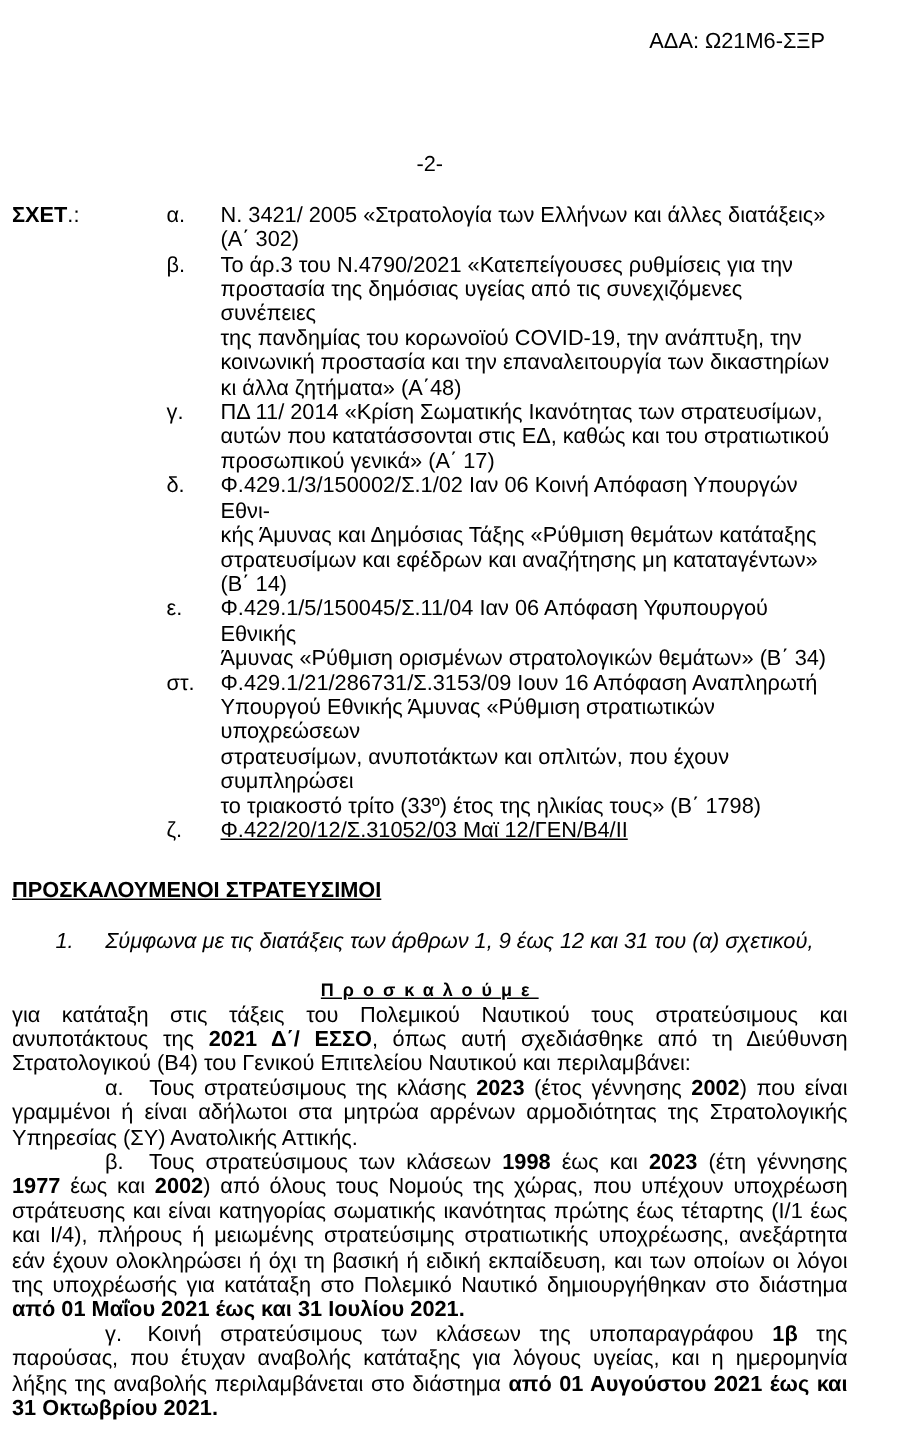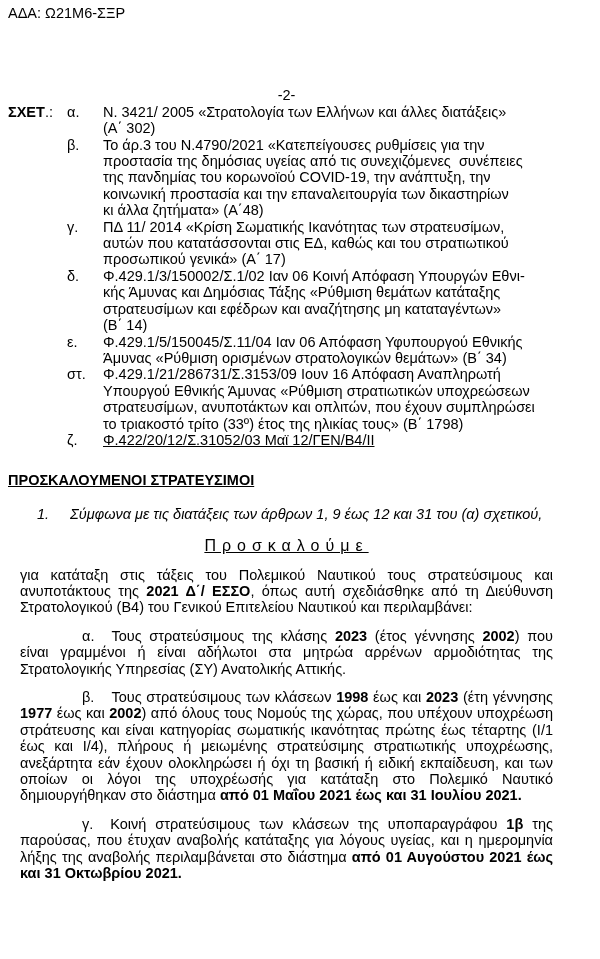--- a/index.html
+++ b/index.html
@@ -8,45 +8,45 @@
     color: #000;
     font-family: "Liberation Sans", "DejaVu Sans", sans-serif;
     font-size: 14.5px;
     line-height: 16.4px;
     -webkit-font-smoothing: antialiased;
   }
   .page { position: relative; width: 600px; height: 959px; padding: 0 35px 0 8px; box-sizing: border-box; }
   .u { text-decoration: underline; }
   b { font-weight: 700; }
 
-  .ada { padding-top: 5px; padding-right: 15px; }
+  .ada { padding-top: 20px; text-align: right; padding-right: 15px; }
   .pagenum { margin-top: 66px; text-align: center; }
 
   .thema-row { margin-top: 19px; display: flex; }
   .doc-label { flex: none; width: 60px; }
   .subject { text-decoration: underline; }
 
-  .sxet-row { display: flex; }
+  .sxet-row { margin-top: 17px; display: flex; gap: 44px; }
   .sxet-row .doc-label { width: 59px; }
   .ref-list { flex: 1; min-width: 0; }
   .ref-row { display: flex; }
   .ref-letter { flex: none; width: 36px; }
   .ref-text { flex: 1; white-space: pre-wrap; }
 
   .section-header { margin-top: 24px; font-weight: 700; text-decoration: underline; }
 
   .para1 { margin: 17px 0 0 0; text-indent: 29px; font-style: italic; }
   .num-label { margin-right: 21px; }
 
   .invoke-heading { margin-top: 16px; text-align: center; }
   .invoke-heading span {
-    font-weight: 400; font-size: 16px; text-decoration: underline; letter-spacing: 6px;
+    font-weight: 700; font-size: 12px; text-decoration: underline; letter-spacing: 6px;
   }
 
-  p.body-par { margin: 12px; text-align: justify; }
+  p.body-par { margin: 0; text-align: justify; }
   .intro { margin-top: 17px; }
   .sub { text-indent: 62px; }
   .sub-a { margin-top: 19px; }
   .sub-b { margin-top: 16px; }
   .sub-c { margin-top: 17px; }
   .sub-label { margin-right: 17px; }
 </style>
 </head>
 <body>
 

